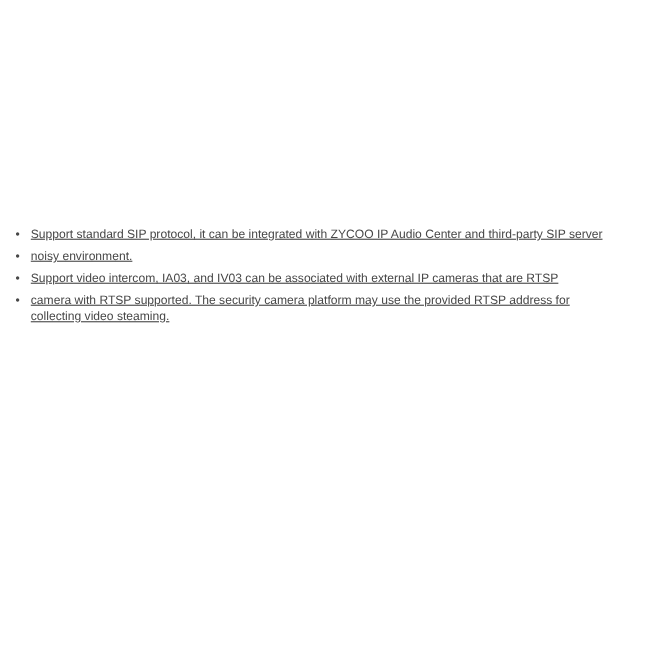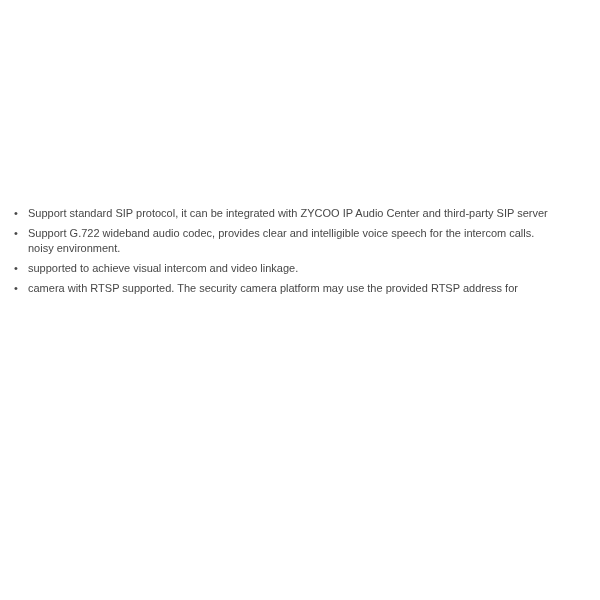--- a/index.html
+++ b/index.html
@@ -40,20 +40,21 @@
   .bullet-marker {
     width: 14px;
     flex: 0 0 14px;
     font-size: 11px;
     line-height: 15px;
     color: #474747;
   }
   .bullet-text {
     flex: 1 1 auto;
     min-width: 0;
+    text-decoration: underline;
   }
   .bullet-line {
     white-space: nowrap;
   }
 </style>
 </head>
 <body>
 
 <div class="page">
   <div class="bullet-list">
@@ -61,33 +62,33 @@
     <div class="bullet-item">
       <span class="bullet-marker">•</span>
       <div class="bullet-text">
         <div class="bullet-line">Support standard SIP protocol, it can be integrated with ZYCOO IP Audio Center and third-party SIP server</div>
       </div>
     </div>
 
     <div class="bullet-item">
       <span class="bullet-marker">•</span>
       <div class="bullet-text">
-        <div class="bullet-line">Support G.722 wideband audio codec, provides clear and intelligible voice speech for the intercom calls.</div>
         <div class="bullet-line">noisy environment.</div>
       </div>
     </div>
 
     <div class="bullet-item">
       <span class="bullet-marker">•</span>
       <div class="bullet-text">
-        <div class="bullet-line">supported to achieve visual intercom and video linkage.</div>
+        <div class="bullet-line">Support video intercom, IA03, and IV03 can be associated with external IP cameras that are RTSP</div>
       </div>
     </div>
 
     <div class="bullet-item">
       <span class="bullet-marker">•</span>
       <div class="bullet-text">
         <div class="bullet-line">camera with RTSP supported. The security camera platform may use the provided RTSP address for</div>
+        <div class="bullet-line">collecting video steaming.</div>
       </div>
     </div>
 
   </div>
 </div>
 
 </body></html>

